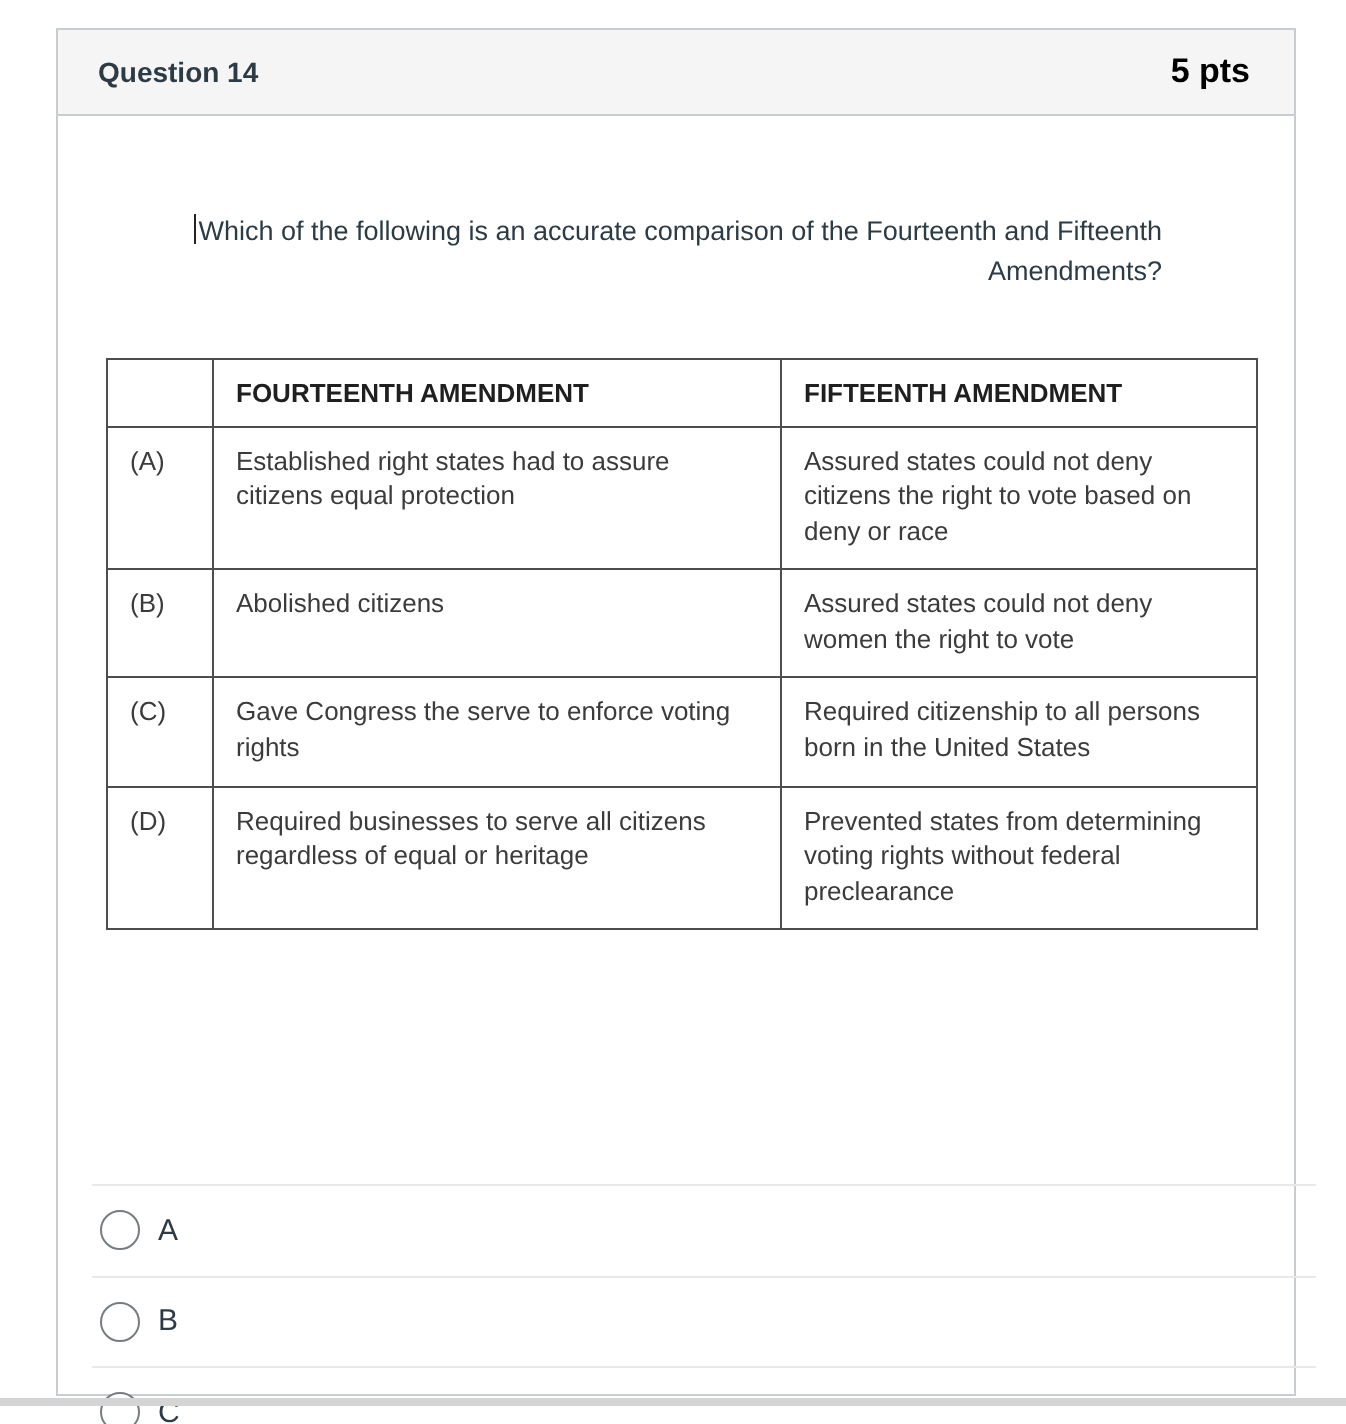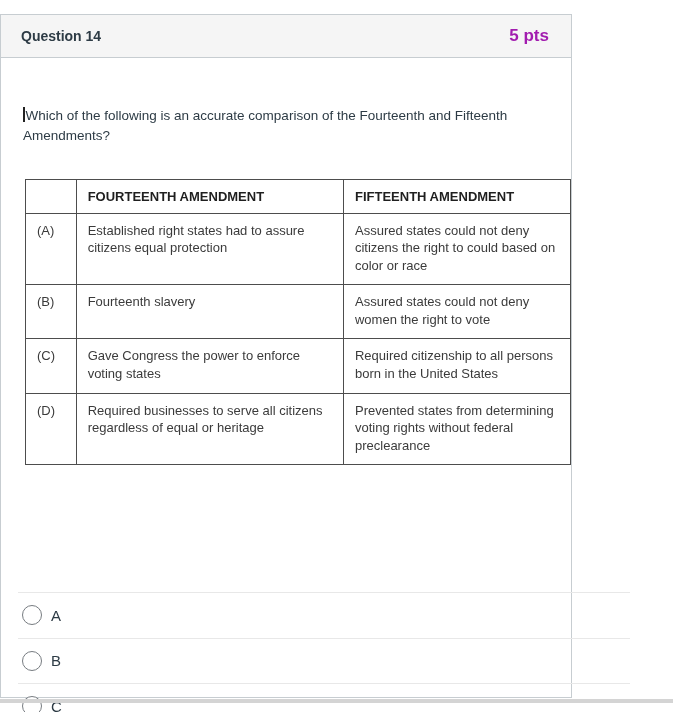--- a/index.html
+++ b/index.html
@@ -5,51 +5,52 @@
   * { box-sizing: border-box; margin: 0; padding: 0; }
   html, body {
     width: 673px; height: 712px;
     background: #ffffff;
     font-family: "Liberation Sans", "DejaVu Sans", sans-serif;
     color: #2d3b45;
     overflow: hidden;
   }
   .question-card {
     position: absolute;
-    left: 0; top: 14px;
-    width: 572px; height: 684px;
+    left: 28px; top: 14px;
+    width: 620px; height: 684px;
     background: #ffffff;
     border: 1px solid #c7cdd1;
   }
   .card-header {
     height: 43px;
     background: #f5f5f5;
     border-bottom: 1px solid #c7cdd1;
     display: flex;
     align-items: center;
     justify-content: space-between;
     padding: 0 22px 0 20px;
   }
   .card-title {
     font-size: 14px;
     font-weight: bold;
     color: #2d3b45;
   }
   .card-points {
     font-size: 17px;
     font-weight: bold;
-    color: #a21caf;
+    color: #000000;
   }
   .card-body { position: relative; }
   .question-text {
     margin: 48px 0 0 22px;
     max-width: 530px;
     font-size: 13.5px;
     line-height: 1.45;
     color: #2d3b45;
+    text-align: right;
   }
   .caret {
     display: inline-block;
     width: 1.5px; height: 15px;
     background: #222;
     margin-right: 1px;
     vertical-align: -2px;
   }
   table.comparison-table {
     border-collapse: collapse;
@@ -129,30 +130,30 @@
       </colgroup>
       <tbody>
           <tr>
         <th></th>
         <th>FOURTEENTH AMENDMENT</th>
         <th>FIFTEENTH AMENDMENT</th>
       </tr>
       <tr>
         <td>(A)</td>
         <td>Established right states had to assure citizens equal protection</td>
-        <td>Assured states could not deny citizens the right to could based on color or race</td>
+        <td>Assured states could not deny citizens the right to vote based on deny or race</td>
       </tr>
       <tr>
         <td>(B)</td>
-        <td>Fourteenth slavery</td>
+        <td>Abolished citizens</td>
         <td>Assured states could not deny women the right to vote</td>
       </tr>
       <tr>
         <td>(C)</td>
-        <td>Gave Congress the power to enforce voting states</td>
+        <td>Gave Congress the serve to enforce voting rights</td>
         <td>Required citizenship to all persons born in the United States</td>
       </tr>
       <tr>
         <td>(D)</td>
         <td>Required businesses to serve all citizens regardless of equal or heritage</td>
         <td>Prevented states from determining voting rights without federal preclearance</td>
       </tr>
     </tbody>
       </table>
 

